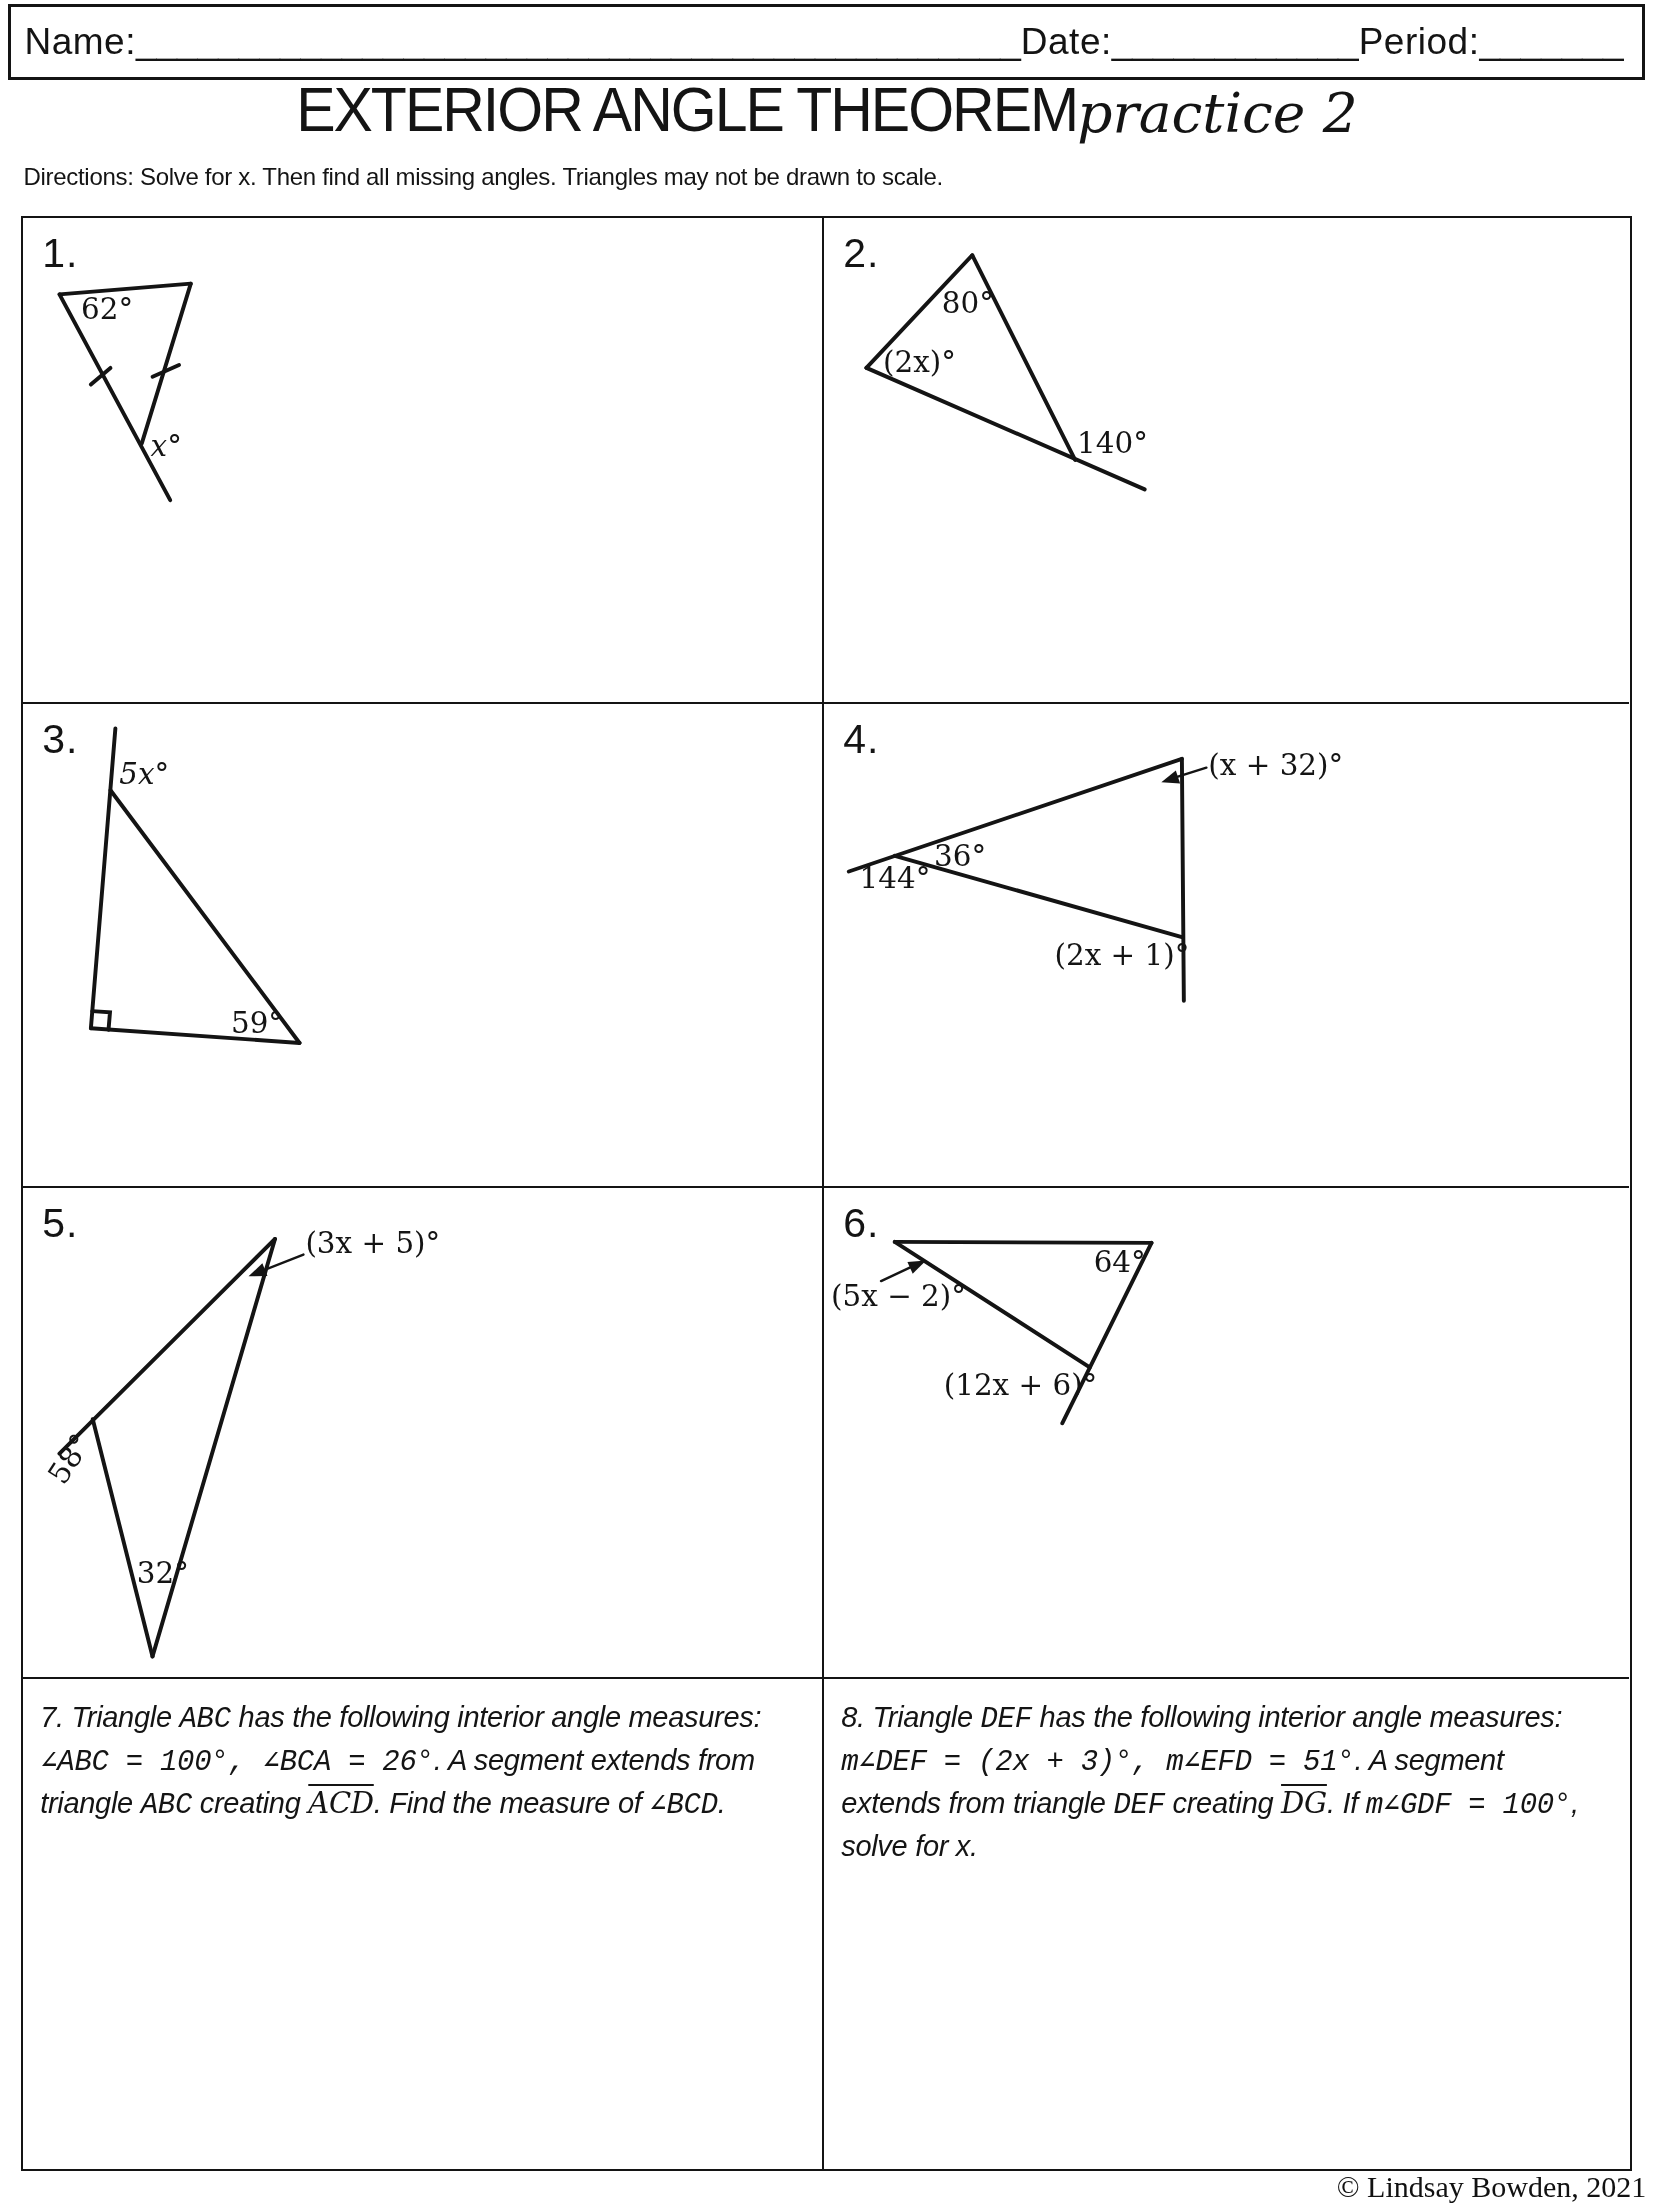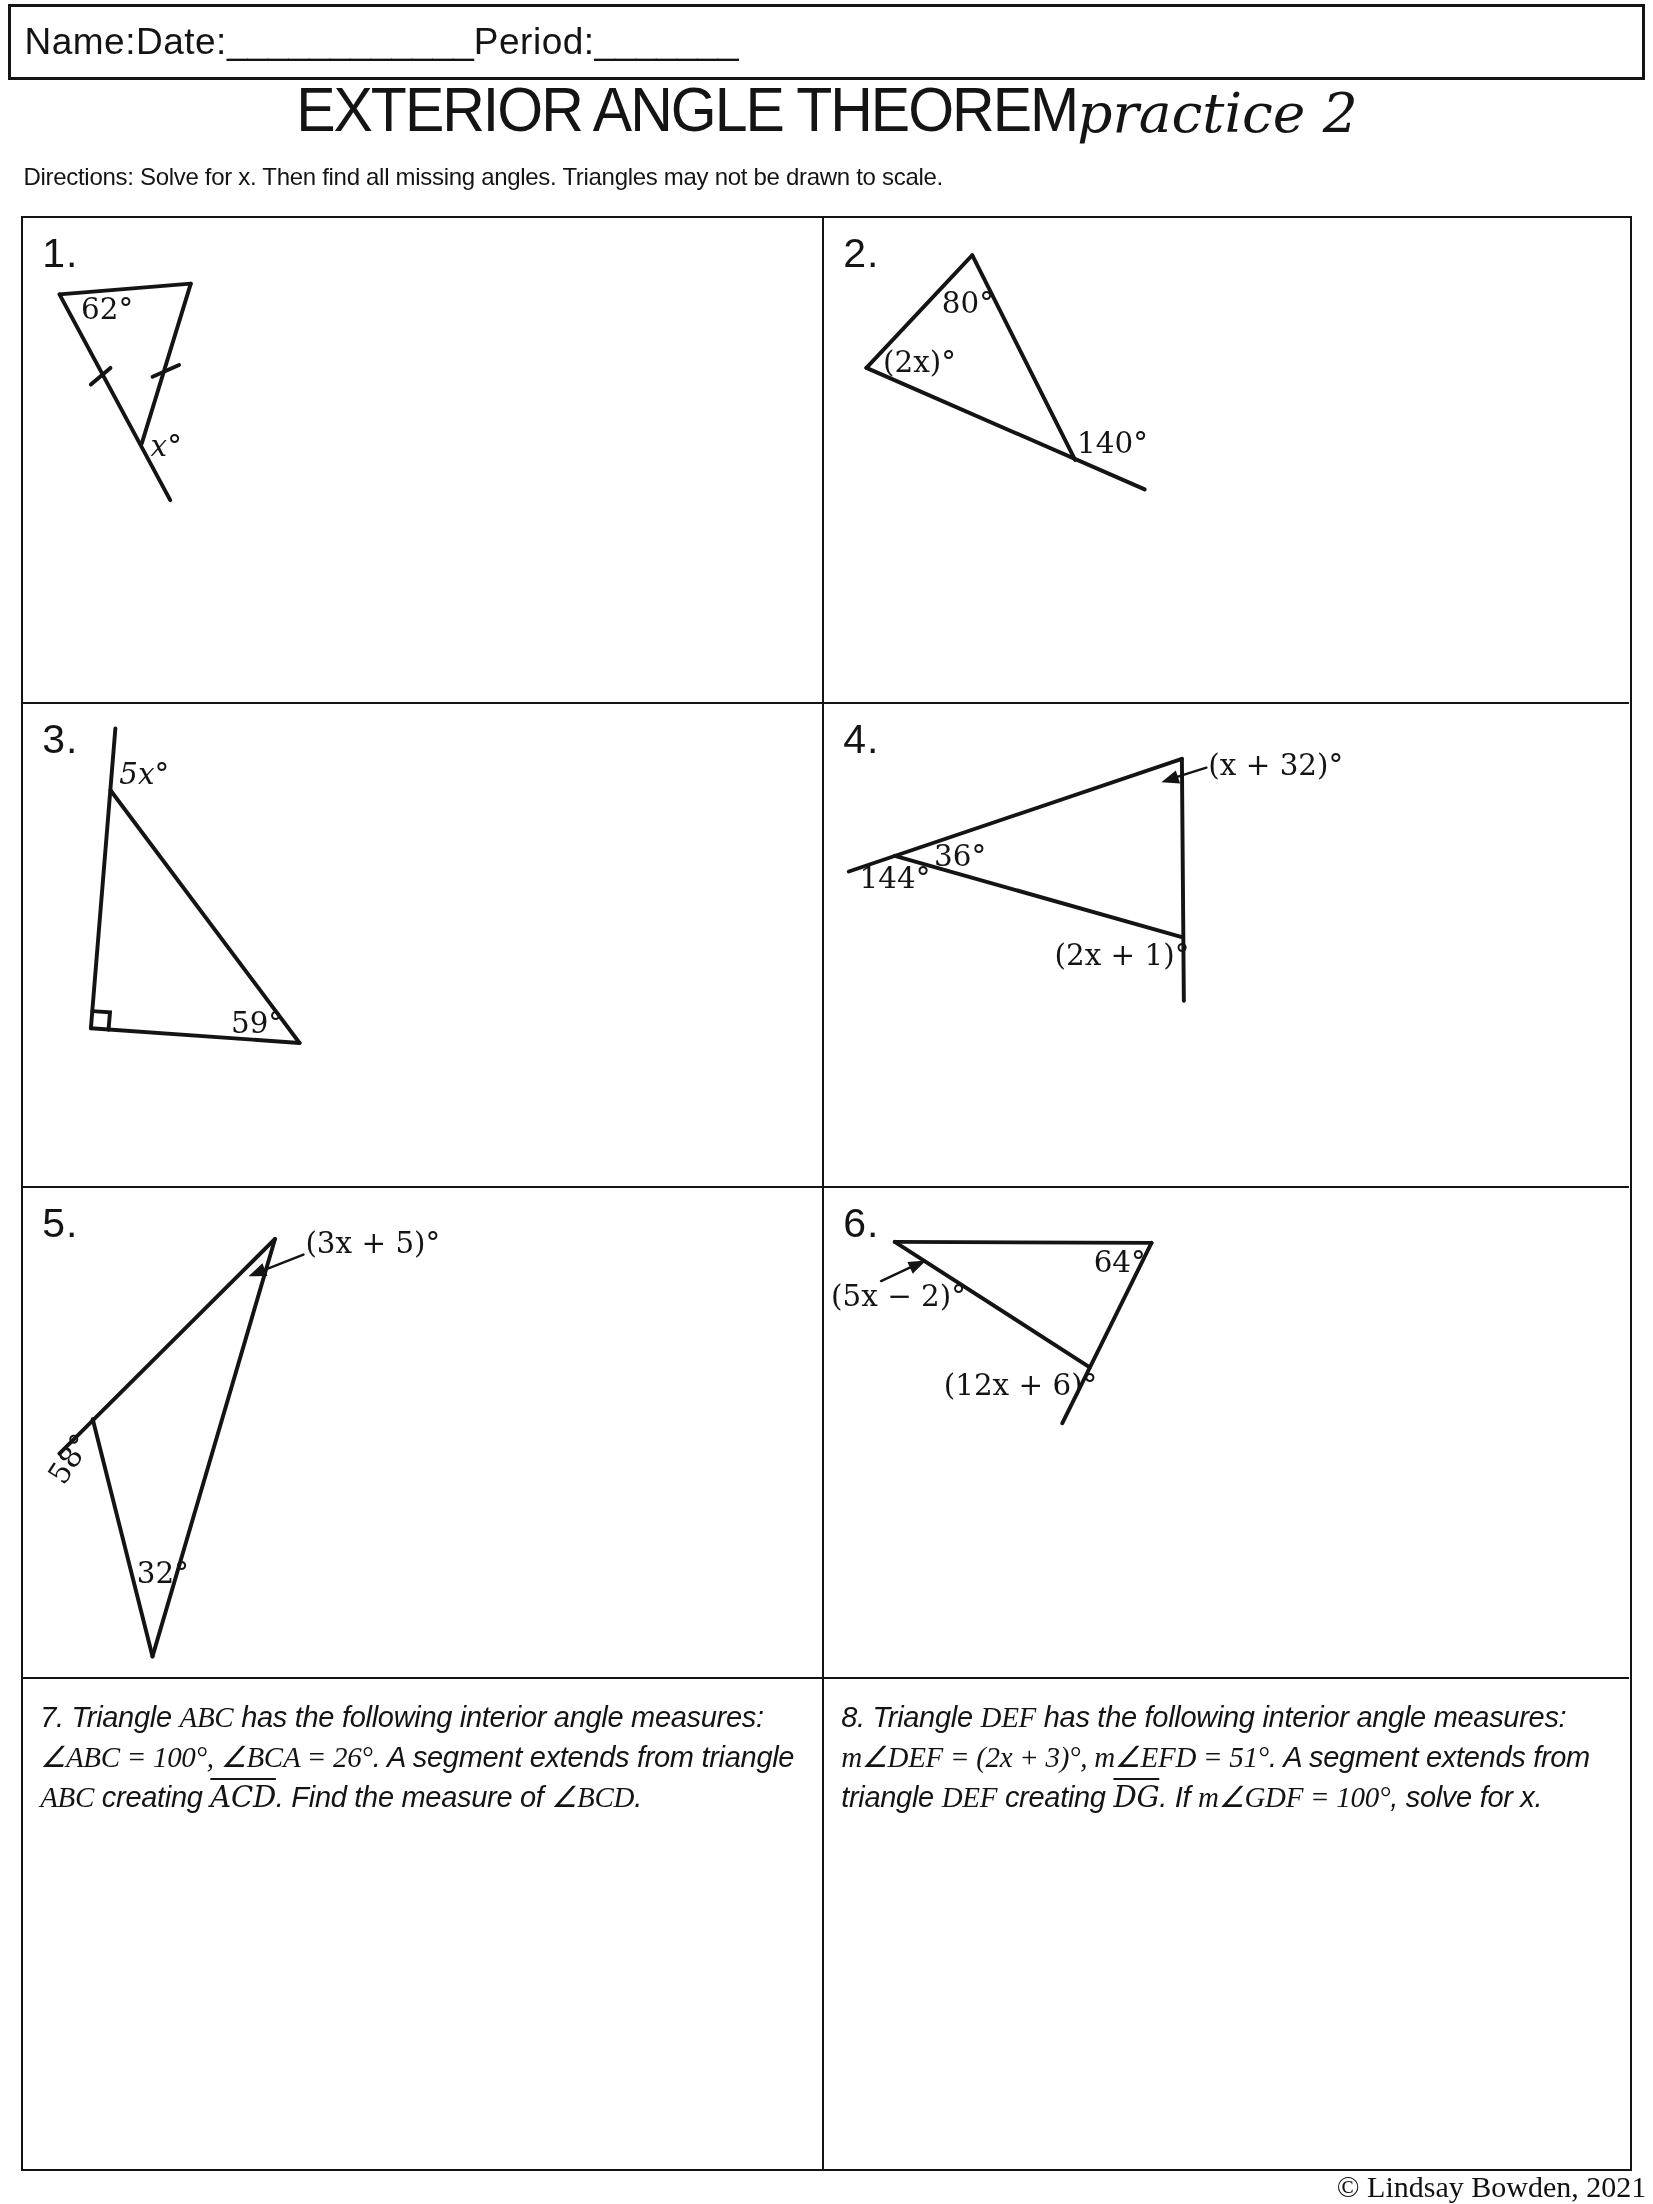--- a/index.html
+++ b/index.html
@@ -61,35 +61,36 @@
     stroke:none;
   }
   .lbl-i { font-style:italic; }
 
   
   .ptext {
     padding:17.6px 23.5px 0 17.6px; font-size:29px; line-height:40px;
     letter-spacing:-0.3px;
   }
   .hand { font-family:"Liberation Sans", sans-serif;font-style:italic; }
-  .math { font-family:Liberation Serif, serif; font-style:italic; }
+  .math { font-family:Liberation Mono, monospace; font-style:italic; }
   .math-ol { font-family:"DejaVu Serif", serif; font-style:italic; text-decoration:overline;margin-top:16px; }
 
   .footer {
     position:absolute; right:7.8px; top:2170px;
     font-family:"Liberation Serif", serif; font-size:30px; color:#111;
   }
 </style>
 </head>
 <body>
 
 <div class="page">
 
   <div class="name-box">
     <span>Name:</span>
+      <span class="blank">___________________________________________</span>
       <span>Date:</span>
       <span class="blank">____________</span>
       <span>Period:</span>
       <span class="blank">_______</span>
   </div>
 
   <div class="title-row">
     <span class="title-caps">EXTERIOR ANGLE THEOREM</span>
     <span class="title-script">practice 2</span>
   </div>

